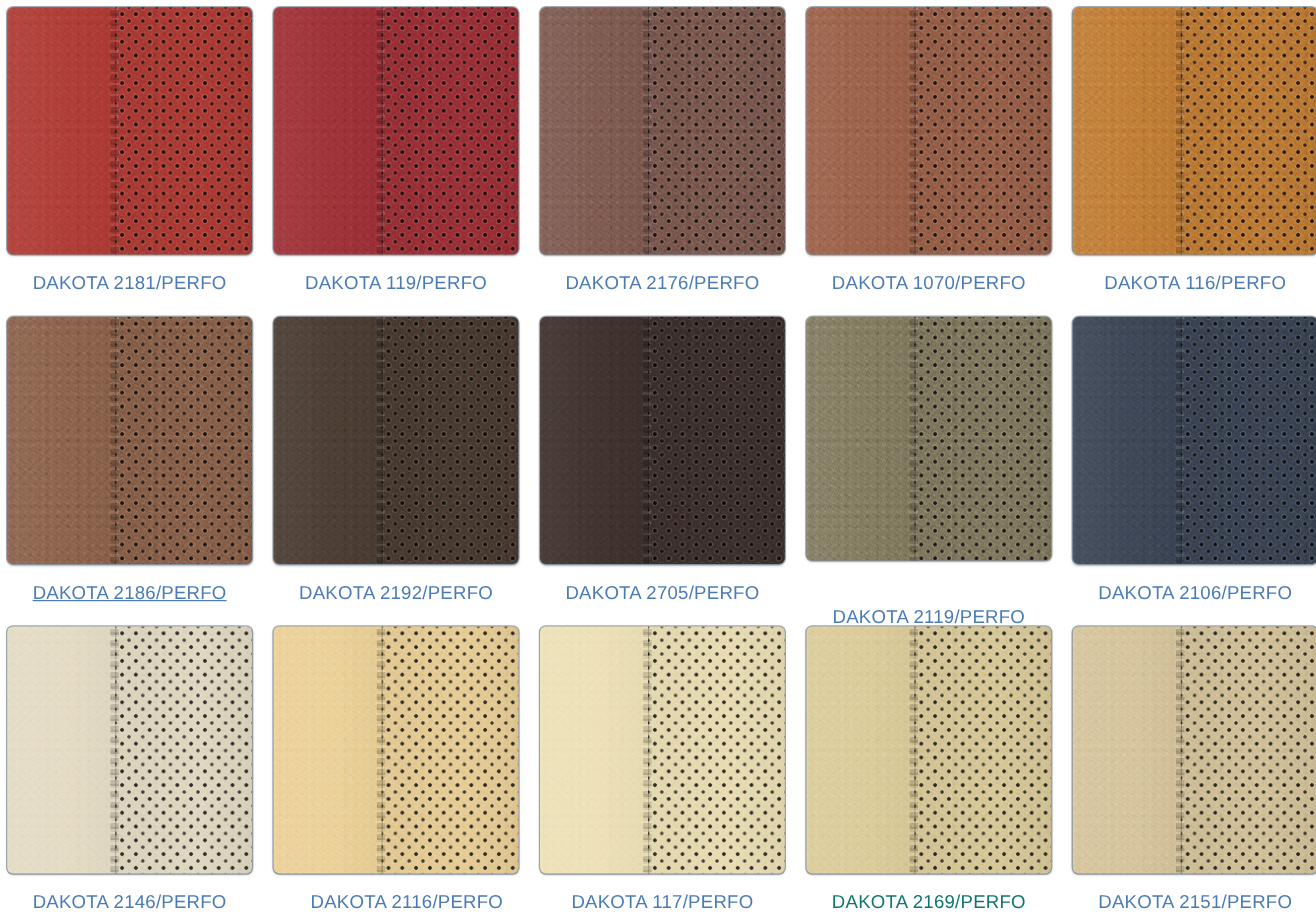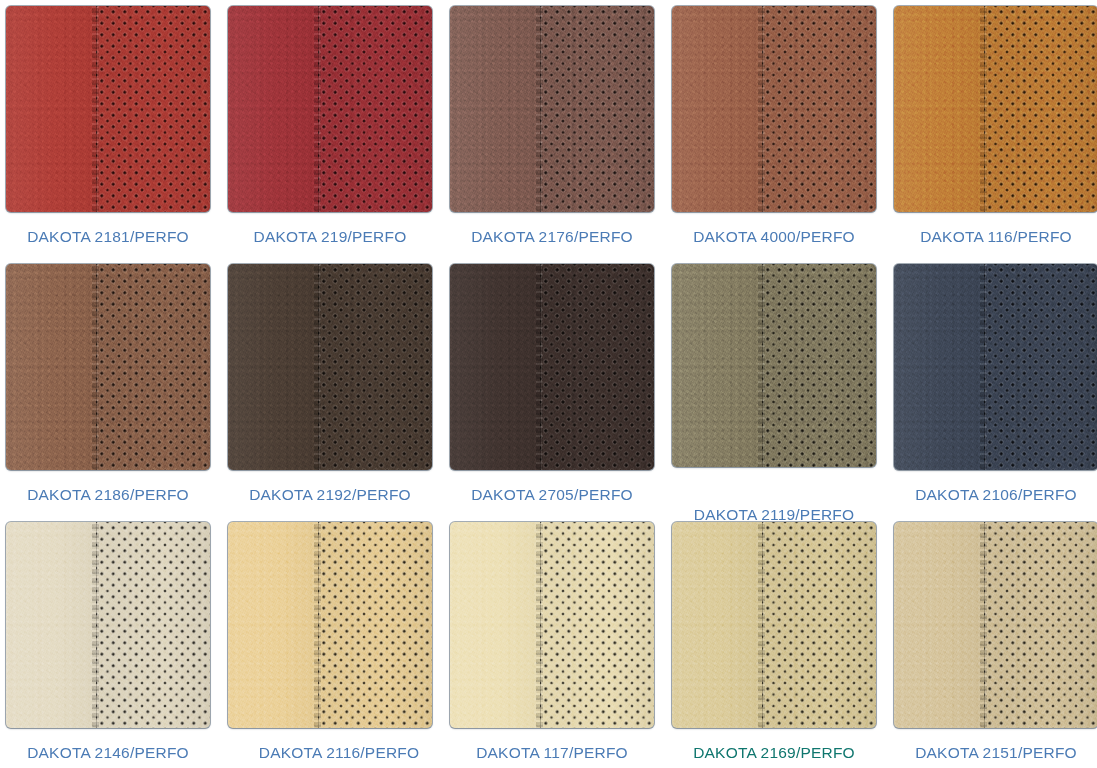--- a/index.html
+++ b/index.html
@@ -166,21 +166,21 @@
     </div>
     <div class="swatch-cell">
       <div class="swatch-tile" style="background-color: rgb(156, 47, 53);">
         <div class="perf-panel"></div>
         <div class="seam-edge"></div>
         <div class="seam"></div>
         <div class="grain"></div>
         <div class="grain2"></div>
         <div class="shade"></div>
       </div>
-      <div class="swatch-label" style="color: rgb(75, 123, 181);">DAKOTA 219/PERFO</div>
+      <div class="swatch-label" style="color: rgb(75, 123, 181);">DAKOTA 119/PERFO</div>
     </div>
     <div class="swatch-cell">
       <div class="swatch-tile" style="background-color: rgb(124, 88, 78);">
         <div class="perf-panel"></div>
         <div class="seam-edge"></div>
         <div class="seam"></div>
         <div class="grain"></div>
         <div class="grain2"></div>
         <div class="shade"></div>
       </div>
@@ -188,21 +188,21 @@
     </div>
     <div class="swatch-cell">
       <div class="swatch-tile" style="background-color: rgb(154, 95, 71);">
         <div class="perf-panel"></div>
         <div class="seam-edge"></div>
         <div class="seam"></div>
         <div class="grain"></div>
         <div class="grain2"></div>
         <div class="shade"></div>
       </div>
-      <div class="swatch-label" style="color: rgb(75, 123, 181);">DAKOTA 4000/PERFO</div>
+      <div class="swatch-label" style="color: rgb(75, 123, 181);">DAKOTA 1070/PERFO</div>
     </div>
     <div class="swatch-cell">
       <div class="swatch-tile" style="background-color: rgb(192, 123, 51);">
         <div class="perf-panel"></div>
         <div class="seam-edge"></div>
         <div class="seam"></div>
         <div class="grain"></div>
         <div class="grain2"></div>
         <div class="shade"></div>
       </div>
@@ -210,21 +210,21 @@
     </div>
     <div class="swatch-cell">
       <div class="swatch-tile" style="background-color: rgb(138, 96, 73);">
         <div class="perf-panel"></div>
         <div class="seam-edge"></div>
         <div class="seam"></div>
         <div class="grain"></div>
         <div class="grain2"></div>
         <div class="shade"></div>
       </div>
-      <div class="swatch-label" style="color: rgb(75, 123, 181);">DAKOTA 2186/PERFO</div>
+      <div class="swatch-label" style="color: rgb(75, 123, 181); text-decoration: underline;">DAKOTA 2186/PERFO</div>
     </div>
     <div class="swatch-cell">
       <div class="swatch-tile" style="background-color: rgb(72, 58, 48);">
         <div class="perf-panel"></div>
         <div class="seam-edge"></div>
         <div class="seam"></div>
         <div class="grain"></div>
         <div class="grain2"></div>
         <div class="shade"></div>
       </div>

